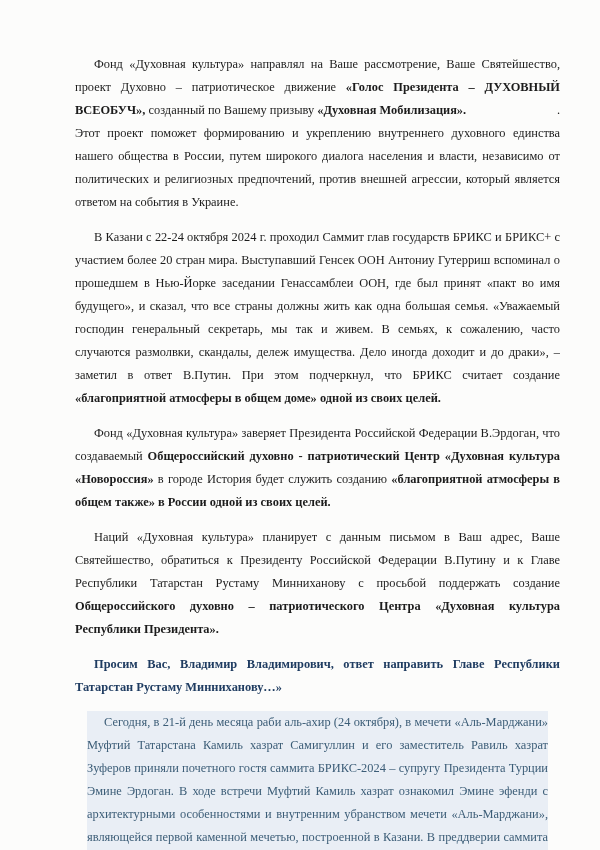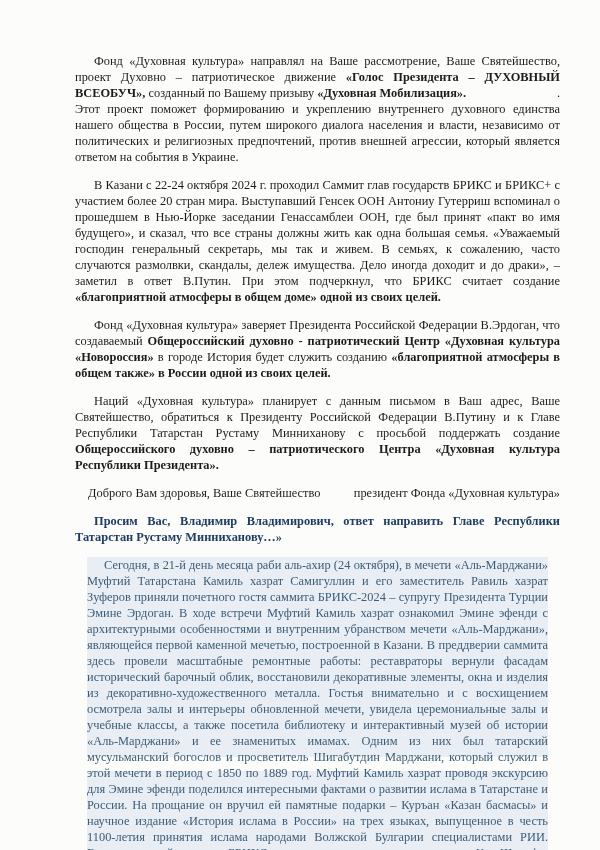--- a/index.html
+++ b/index.html
@@ -4,21 +4,21 @@
 <style>
   html,body { margin:0; padding:0; background:#ffffff; }
   .page {
     position:relative;
     width:600px; height:850px;
     box-sizing:border-box;
     background:#fcfcfb;
     padding:53px 40px 0 75px;
     font-family:"Liberation Serif", serif;
     font-size:12.4px;
-    line-height:16px;
+    line-height:23px;
     color:#1c1c1c;
     text-align:justify;
     overflow:hidden;
   }
   .para { margin:0 0 12px 0; text-indent:19px; }
   .para.m0 { margin-bottom:0; }
   .para.no-indent { text-indent:0; }
   .para.rel { position:relative; }
   b { font-weight:bold; }
   .stray-dot { position:absolute; right:0; bottom:0; }
@@ -46,22 +46,18 @@
 
   <p class="para rel m0"><span>Фонд «Духовная культура» направлял на Ваше рассмотрение, Ваше Святейшество, проект Духовно – патриотическое движение </span><b>«Голос Президента – ДУХОВНЫЙ ВСЕОБУЧ»,</b><span> созданный по Вашему призыву </span><b>«Духовная Мобилизация».</b><span class="stray-dot">.</span></p>
   <p class="para no-indent"><span>Этот проект поможет формированию и укреплению внутреннего духовного единства нашего общества в России, путем широкого диалога населения и власти, независимо от политических и религиозных предпочтений, против внешней агрессии, который является ответом на события в Украине.</span></p>
 
   <p class="para"><span>В Казани с 22-24 октября 2024 г. проходил Саммит глав государств БРИКС и БРИКС+ с участием более 20 стран мира. Выступавший Генсек ООН Антониу Гутерриш вспоминал о прошедшем в Нью-Йорке заседании Генассамблеи ООН, где был принят «пакт во имя будущего», и сказал, что все страны должны жить как одна большая семья. «Уважаемый господин генеральный секретарь, мы так и живем. В семьях, к сожалению, часто случаются размолвки, скандалы, дележ имущества. Дело иногда доходит и до драки», – заметил в ответ В.Путин. При этом подчеркнул, что БРИКС считает создание </span><b>«благоприятной атмосферы в общем доме» одной из своих целей.</b></p>
 
   <p class="para"><span>Фонд «Духовная культура» заверяет Президента Российской Федерации В.Эрдоган, что создаваемый </span><b>Общероссийский духовно - патриотический Центр «Духовная культура «Новороссия»</b><span> в городе История будет служить созданию </span><b>«благоприятной атмосферы в общем также» в России одной из своих целей.</b></p>
 
   <p class="para"><span>Наций «Духовная культура» планирует с данным письмом в Ваш адрес, Ваше Святейшество,  обратиться к Президенту Российской Федерации В.Путину и  к Главе Республики Татарстан  Рустаму Минниханову  с просьбой поддержать создание </span><b>Общероссийского  духовно – патриотического  Центра «Духовная культура Республики Президента».</b></p>
 
-  <div class="signoff">
-      <span>Доброго Вам здоровья, Ваше Святейшество</span>
-      <span>президент Фонда «Духовная культура»</span>
-    </div>
 
   <p class="request"><span>Просим Вас, Владимир Владимирович, ответ направить Главе Республики Татарстан Рустаму Минниханову…»</span></p>
 
   <p class="news"><span>Сегодня, в 21-й день месяца раби аль-ахир (24 октября), в мечети «Аль-Марджани» Муфтий Татарстана Камиль хазрат Самигуллин и его заместитель Равиль хазрат Зуферов приняли почетного гостя саммита БРИКС-2024 – супругу Президента Турции Эмине Эрдоган. В ходе встречи Муфтий Камиль хазрат ознакомил Эмине эфенди с архитектурными особенностями и внутренним убранством мечети «Аль-Марджани», являющейся первой каменной мечетью, построенной в Казани. В преддверии саммита здесь провели масштабные ремонтные работы: реставраторы вернули фасадам исторический барочный облик, восстановили декоративные элементы, окна и изделия из декоративно-художественного металла. Гостья внимательно и с восхищением осмотрела залы и интерьеры обновленной мечети, увидела церемониальные залы и учебные классы, а также посетила библиотеку и интерактивный музей об истории «Аль-Марджани» и ее знаменитых имамах. Одним из них был татарский мусульманский богослов и просветитель Шигабутдин Марджани, который служил в этой мечети в период с 1850 по 1889 год. Муфтий Камиль хазрат проводя экскурсию для Эмине эфенди поделился интересными фактами о развитии ислама в Татарстане и России. На прощание он вручил ей памятные подарки – Куръан «Казан басмасы» и научное издание «История ислама в России» на трех языках, выпущенное в честь 1100-летия принятия ислама народами Волжской Булгарии специалистами РИИ. Высоких гостей саммита БРИКС в эти дни принимала также мечеть «Кул Шариф». Среди них: Генеральный секретарь Организации Объединенных Наций Антониу Гутерриш и Генеральный секретарь Шанхайской</span></p>
 
 </div>
 
 </body></html>

